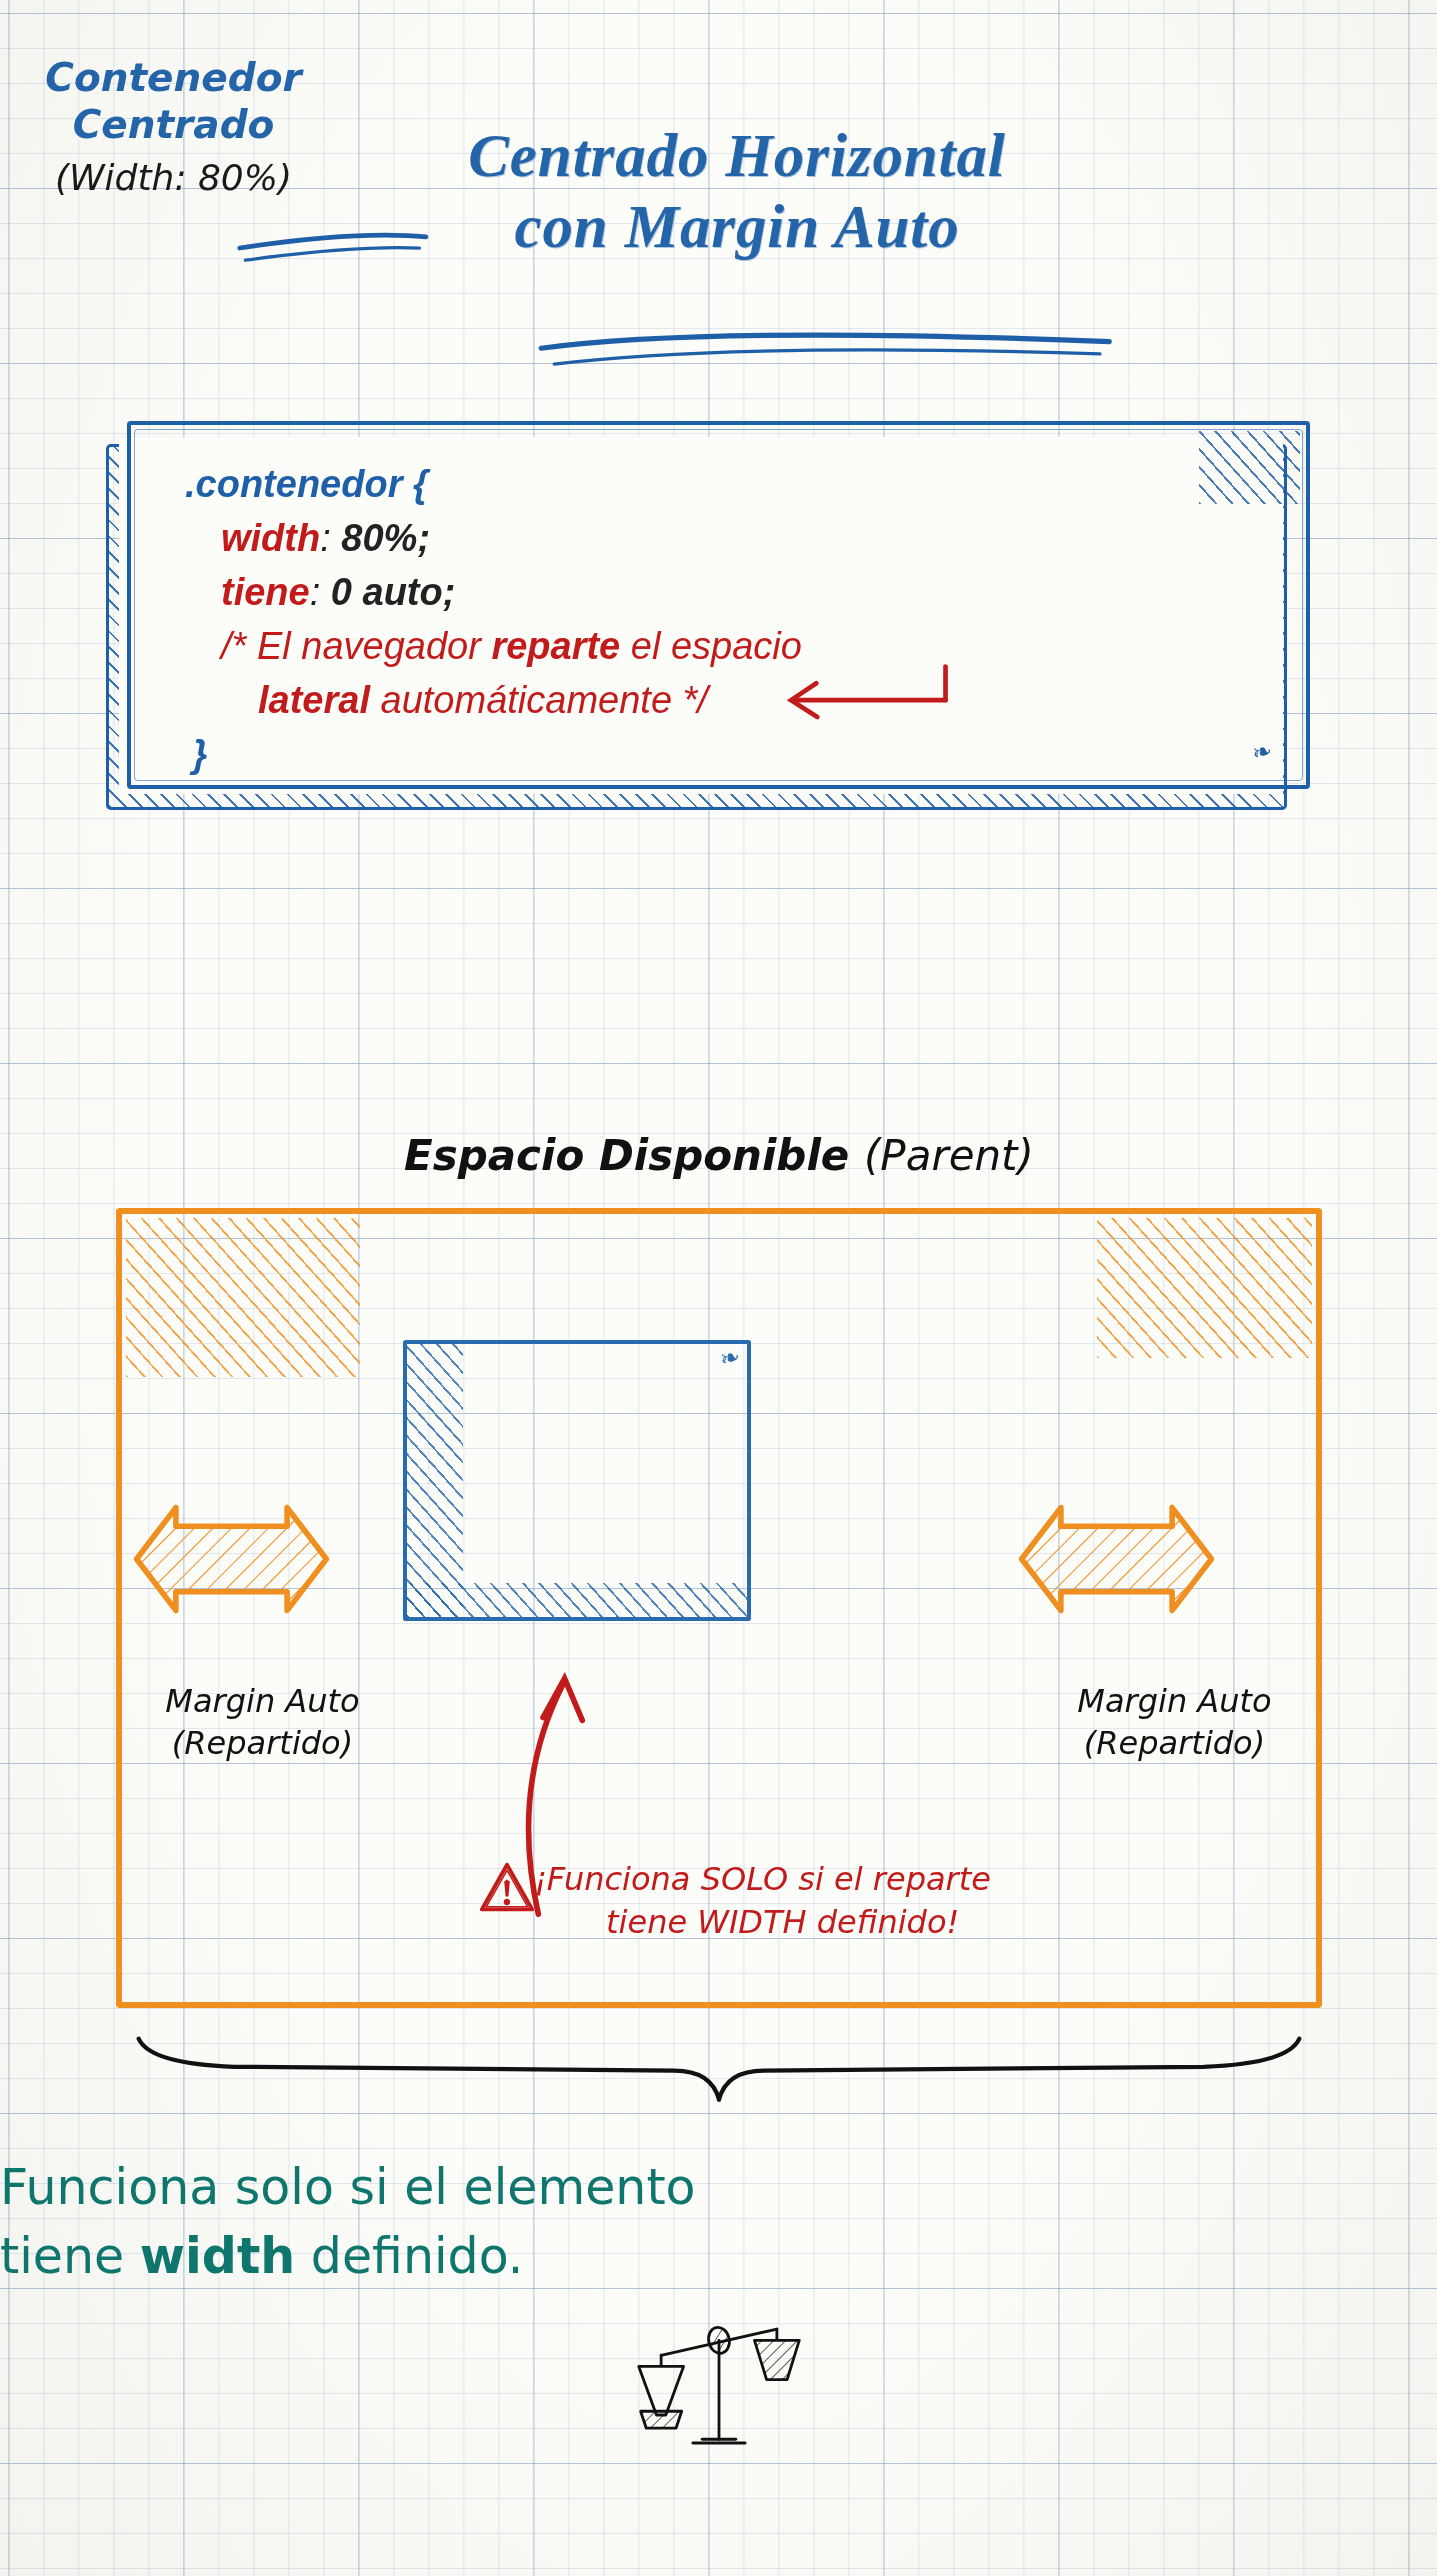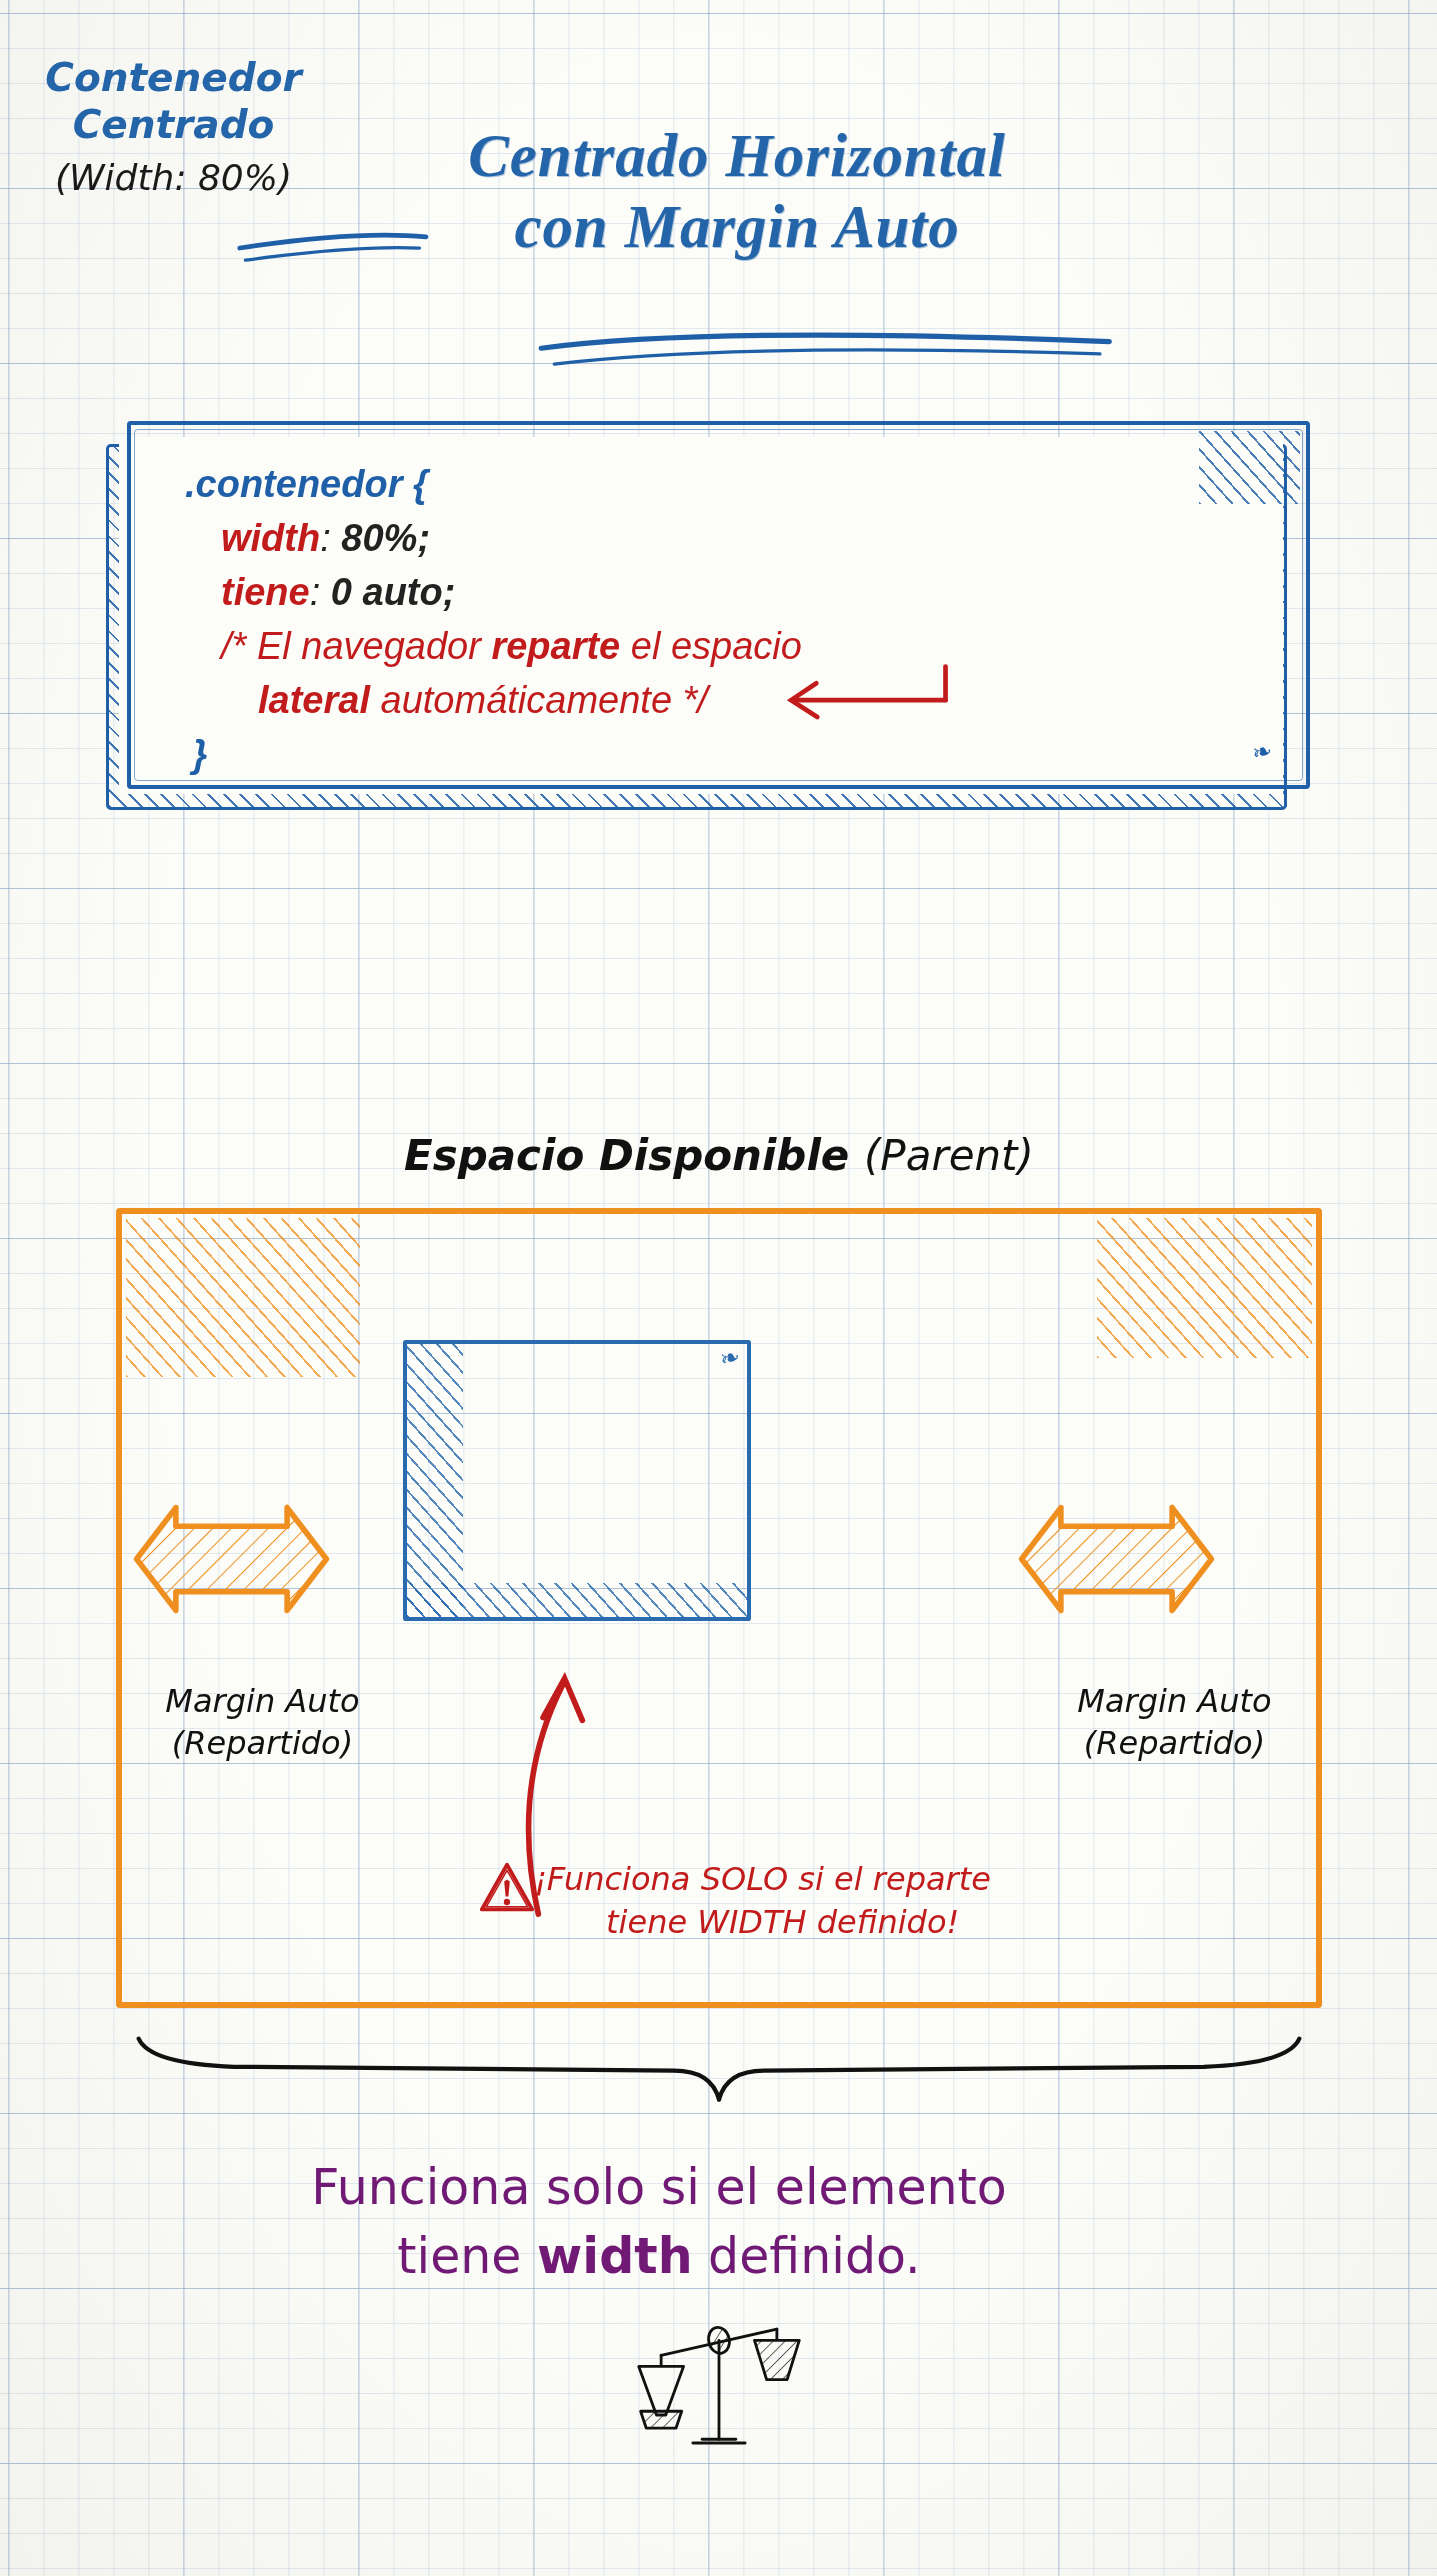--- a/index.html
+++ b/index.html
@@ -208,23 +208,22 @@
     font-style:italic;
     color:#c11b1b; font-size:32px; line-height:43px;
   }
   #warn-l1{ display:block; }
   #warn-l2{ display:block; padding-left:72px; }
   #warn-icon{ position:absolute; left:-56px; top:1.9px; }
 
   
   #conclusion{
     position:absolute; left:0; top:2153px; width:1318px;
-    text-align:center;
-    font-family:"DejaVu Sans", sans-serif;
-    color:#701a75;
+    font-family:"DejaVu Sans", sans-serif;
+    color:#0f766e;
     font-size:49px; line-height:69px;
   }
   #conclusion .bold{ font-weight:bold; }
   #scale-icon{
     position:absolute; left:0; top:2312px; width:1438px; text-align:center;
   }
   svg{ display:inline-block; overflow:visible; }
 </style>
 </head>
 <body>

